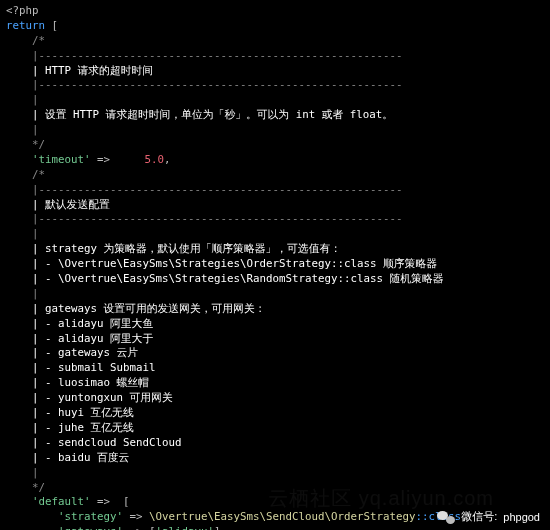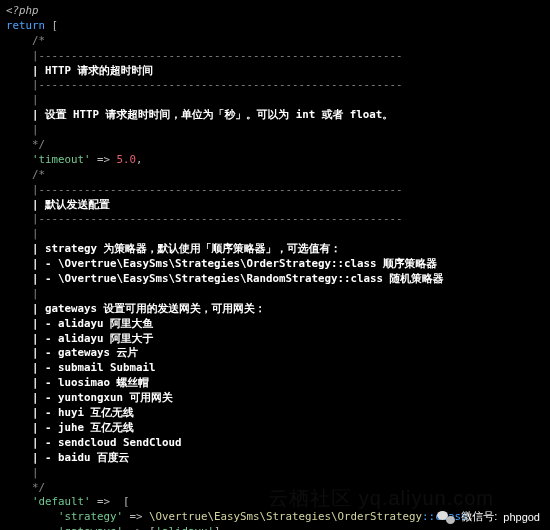--- a/index.html
+++ b/index.html
@@ -16,27 +16,27 @@
     font-family: Consolas, "DejaVu Sans Mono", Menlo, monospace;
     font-size: 10.8px;
     line-height: 1.38;
     white-space: pre;
     color: #ddd;
     position: relative;
     z-index: 1;
   }
   .c-dim    { color: #888; }      
   .c-kw     { color: #4aa3ff; }   
-  .c-tag    { color: #bbb; font-style: italic; }      
+  .c-tag    { color: #bbb; }      
   .c-str    { color: #73c991; text-align: center; }   
-  .c-num    { color: #e66170; }   
+  .c-num    { color: #e66170; margin-left: 28px; }   
   .c-op     { color: #bbb; }      
   .c-ns     { color: #d4d4a0; }   
   .c-class  { color: #4aa3ff; }   
-  .c-white  { color: #ffffff; font-weight: bold; }
+  .c-white  { color: #ffffff; }
 
   .watermark {
     position: absolute;
     right: 56px;
     bottom: 18px;
     font-family: "Microsoft YaHei", sans-serif;
     font-size: 20px;
     color: rgba(255,255,255,0.05);
     letter-spacing: 1px;
     z-index: 0;
@@ -99,21 +99,21 @@
     <span class="c-white">| - submail Submail</span>
     <span class="c-white">| - luosimao 螺丝帽</span>
     <span class="c-white">| - yuntongxun 可用网关</span>
     <span class="c-white">| - huyi 互亿无线</span>
     <span class="c-white">| - juhe 互亿无线</span>
     <span class="c-white">| - sendcloud SendCloud</span>
     <span class="c-white">| - baidu 百度云</span>
     <span class="c-dim">|</span>
     <span class="c-dim">*/</span>
     <span class="c-str">'default'</span><span class="c-op"> =&gt; </span><span class="c-op"> [</span>
-        <span class="c-str">'strategy'</span><span class="c-op"> =&gt; </span><span class="c-ns">\Overtrue\EasySms\Strategies\OrderStrategy</span><span class="c-class">::class</span><span class="c-op">,</span>
+        <span class="c-str">'strategy'</span><span class="c-op"> =&gt; </span><span class="c-ns">\Overtrue\EasySms\SendCloud\OrderStrategy</span><span class="c-class">::class</span><span class="c-op">,</span>
         <span class="c-str">'gateways'</span><span class="c-op"> =&gt; </span><span class="c-op">[</span><span class="c-str">'alidayu'</span><span class="c-op">]</span><span class="c-op">,</span>
     </pre>
 
 <div class="watermark">云栖社区  yq.aliyun.com</div>
 
 <div class="footer">
   <span class="wechat-icon"></span>
   <span>微信号:</span>
   <span>phpgod</span>
 </div>

